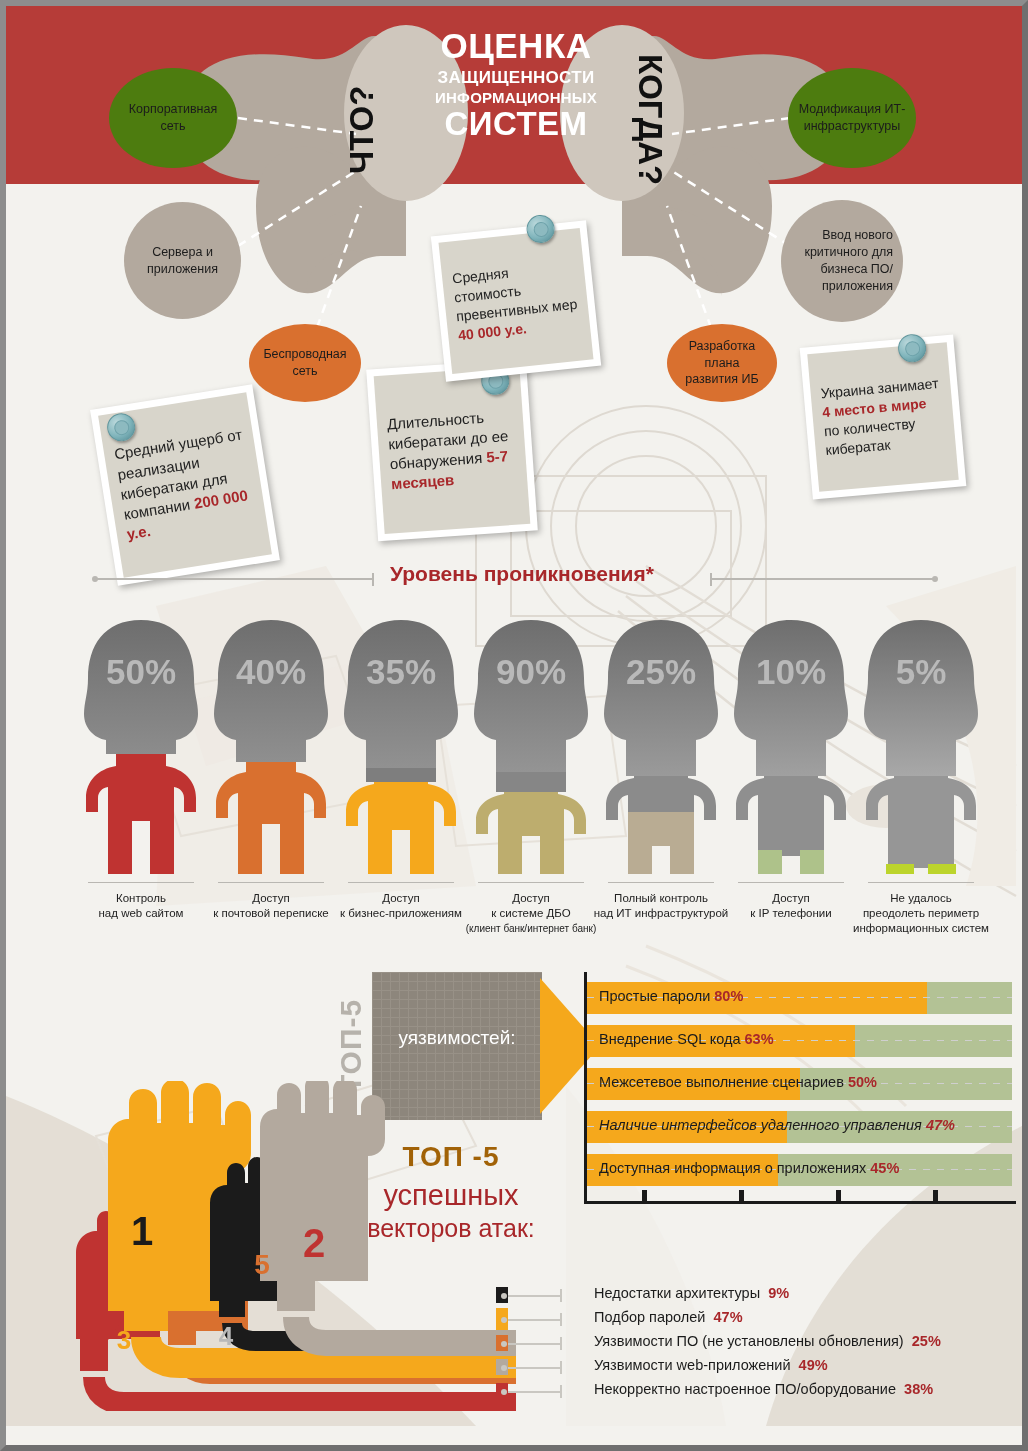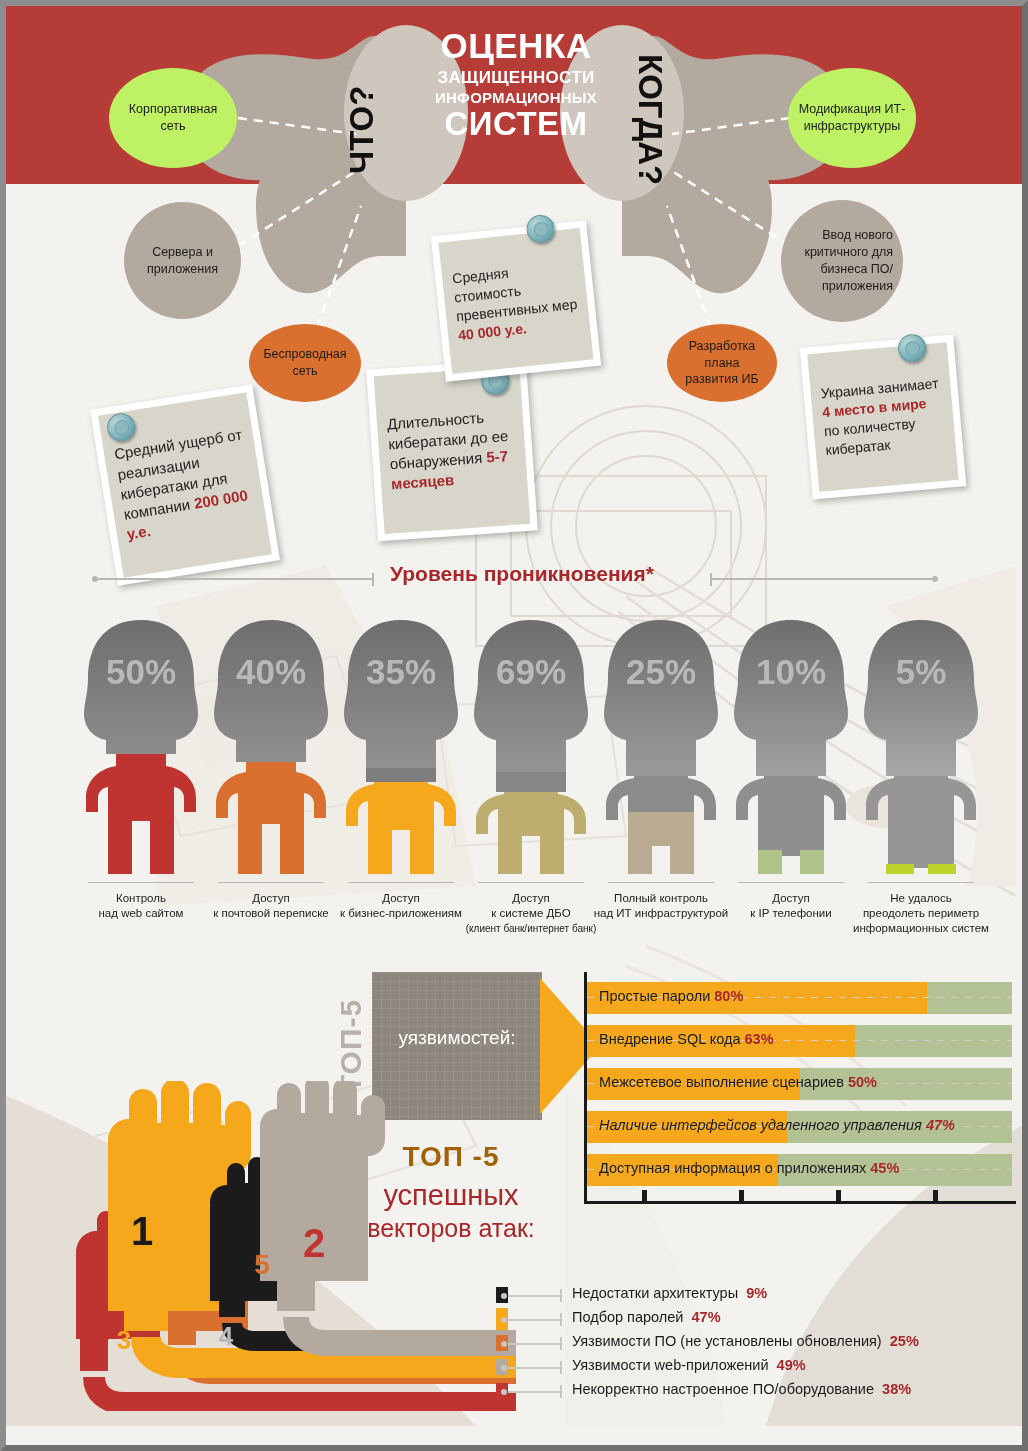--- a/index.html
+++ b/index.html
@@ -43,21 +43,21 @@
   }
 
   
   .bubble{
     position:absolute;border-radius:50%;
     display:flex;align-items:center;justify-content:center;
     text-align:center;font-size:12.5px;color:#1c1c1c;line-height:1.35;
     box-sizing:border-box;
   }
   .bubble.grey{background:#b3a99e;}
-  .bubble.orange-y{background:#bef264;}
+  .bubble.orange-y{background:#4d7c0f;}
   .bubble.orange-d{background:#d9702f;}
   .bubble span{display:block;padding:0 10px;}
 
   
   .note{
     position:absolute;background:#ffffff;
     box-shadow:2px 3px 6px rgba(0,0,0,.28);
     padding:7px;box-sizing:border-box;
   }
   .note .inner{
@@ -153,21 +153,21 @@
   #vectors-title .v3{font-size:25px;color:#a8272a;margin-top:2px;}
 
   #hands{position:absolute;left:40px;top:1075px;width:470px;height:330px;}
 
   #legend{position:absolute;left:490px;top:1278px;width:520px;}
   .legrow{position:relative;height:24px;}
   .legrow .sw{position:absolute;left:0;top:3px;width:12px;height:16px;}
   .legrow .dot{position:absolute;left:5px;top:9px;width:6px;height:6px;border-radius:50%;background:#c9c7c1;}
   .legrow .ln{position:absolute;left:12px;top:11px;height:2px;width:52px;background:#c9c7c1;}
   .legrow .cap{position:absolute;left:64px;top:5px;width:2px;height:13px;background:#c9c7c1;}
-  .legrow .txt{position:absolute;left:76px;top:1px;font-size:14.5px;color:#1b1b1b;white-space:nowrap;}
+  .legrow .txt{position:absolute;left:98px;top:1px;font-size:14.5px;color:#1b1b1b;white-space:nowrap;}
   .legrow .txt b{color:#a8272a;}
 
   
   #footer{
     position:absolute;left:0;bottom:0;width:1016px;height:32px;background:#b63c38;
     display:flex;align-items:center;
   }
   #footer .ftxt{color:#fff;font-size:12px;padding-left:58px;}
 </style>
 </head>
@@ -372,21 +372,21 @@
         <defs>
             <linearGradient id="hg4" x1="0" y1="0" x2="0" y2="1">
           <stop offset="0%" stop-color="#6e6e6e"></stop>
               <stop offset="100%" stop-color="#949494"></stop>
             </linearGradient>
           </defs>
         <path d="M65 4 C28 4 12 30 12 62 C12 78 8 86 8 98 C8 112 18 122 30 124 L30 156 L100 156 L100 124 C112 122 122 112 122 98 C122 86 118 78 118 62 C118 30 102 4 65 4 Z" fill="url(#hg4)"></path>
         <path d="M30 156 L100 156 L100 176 L30 176 Z" fill="#868686"></path>
         <path d="M38 176 L92 176 L92 178 C110 181 120 191 120 204 L120 218 L108 218 L108 204 C108 198 104 194 98 193 L98 258 L74 258 L74 220 L56 220 L56 258 L32 258 L32 193 C26 194 22 198 22 204 L22 218 L10 218 L10 204 C10 191 20 181 38 178 Z" fill="#bdad6e"></path>
       </svg>
-      <div class="pct">69%</div>
+      <div class="pct">90%</div>
       <div class="capline"></div>
       <div class="cap">Доступ<br>к системе ДБО<br><span class="capsub">(клиент банк/интернет банк)</span></div>
     </div>
 
     <div class="person" style="left:590px;">
       <svg width="130" height="270" viewBox="0 0 130 270">
         <defs>
             <linearGradient id="hg5" x1="0" y1="0" x2="0" y2="1">
           <stop offset="0%" stop-color="#6e6e6e"></stop>
               <stop offset="100%" stop-color="#9a9a9a"></stop>

